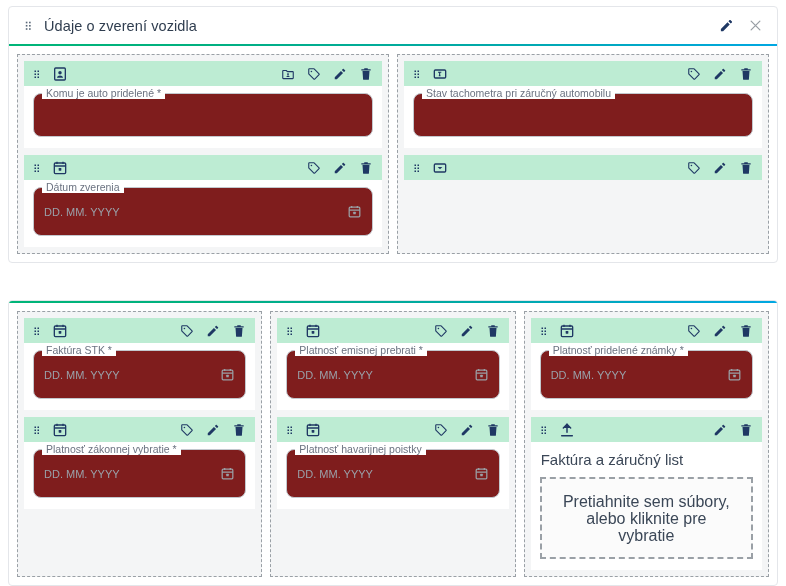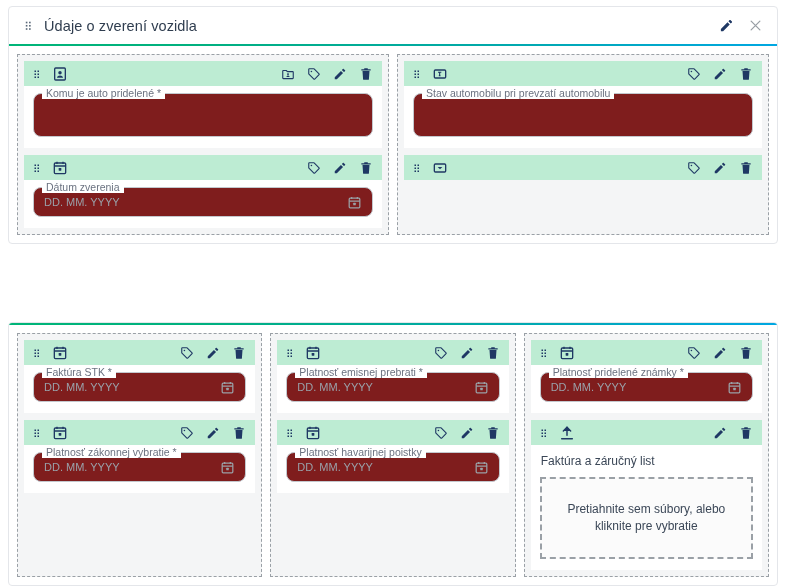--- a/index.html
+++ b/index.html
@@ -82,21 +82,21 @@
   
   .field {
     position: relative;
     border: 1px solid #c3c8ce;
     border-radius: 8px;
     background: #7f1d1d;
     display: flex; align-items: center;
     padding: 0 10px;
   }
   .field.tall { height: 44px; align-items: flex-start; }
-  .field.short { height: 30px; }
+  .field.short { height: 49px; }
   .field-label {
     position: absolute;
     top: -7px; left: 8px;
     background: #ffffff;
     padding: 0 4px;
     font-size: 10.5px;
     color: #6b7280;
     white-space: nowrap;
     line-height: 12px;
   }
@@ -104,34 +104,34 @@
     font-size: 11px;
     color: #9aa1a9;
     flex: 1;
     white-space: nowrap;
     overflow: hidden;
   }
   .field .trailing { display: flex; align-items: center; margin-left: 6px; }
 
   
   .upload-label {
-    font-size: 12px;
+    font-size: 15px;
     color: #3b4757;
     padding: 2px 0 9px 1px;
   }
   .dropzone {
     border: 2px dashed #9aa0a6;
     background: #fbfbfb;
     min-height: 82px;
     display: flex; align-items: center; justify-content: center;
     text-align: center;
     padding: 10px 16px;
   }
   .dropzone-text {
-    font-size: 12px;
+    font-size: 16px;
     color: #3b4757;
     line-height: 17px;
   }
 
   svg { display: block; }
 </style>
 </head>
 <body>
 
 <div class="page">
@@ -318,21 +318,21 @@
                 <span>
                   <svg width="14" height="14" viewBox="0 0 24 24" fill="#1f3864" stroke="none">
                     <path d="M9 2h6v2h5v2H4V4h5V2z"></path>
                     <path d="M6 7h12l-1 14a1 1 0 0 1-1 1H8a1 1 0 0 1-1-1L6 7z"></path>
                   </svg>
                 </span>
               </div>
             </div>
             <div class="card-body">
               <div class="field tall">
-                <span class="field-label">Stav automobilu pri prevzatí automobilu</span>
+                <span class="field-label">Stav tachometra pri záručný automobilu</span>
                 <span class="field-value"></span>
               </div>
             </div>
           </div>
           <div class="card">
             <div class="card-header">
               <div class="left">
                 <span>
                   <svg width="12" height="12" viewBox="0 0 24 24">
                     <rect x="7" y="5" width="3" height="3" fill="#1f3864" stroke="none"></rect>

